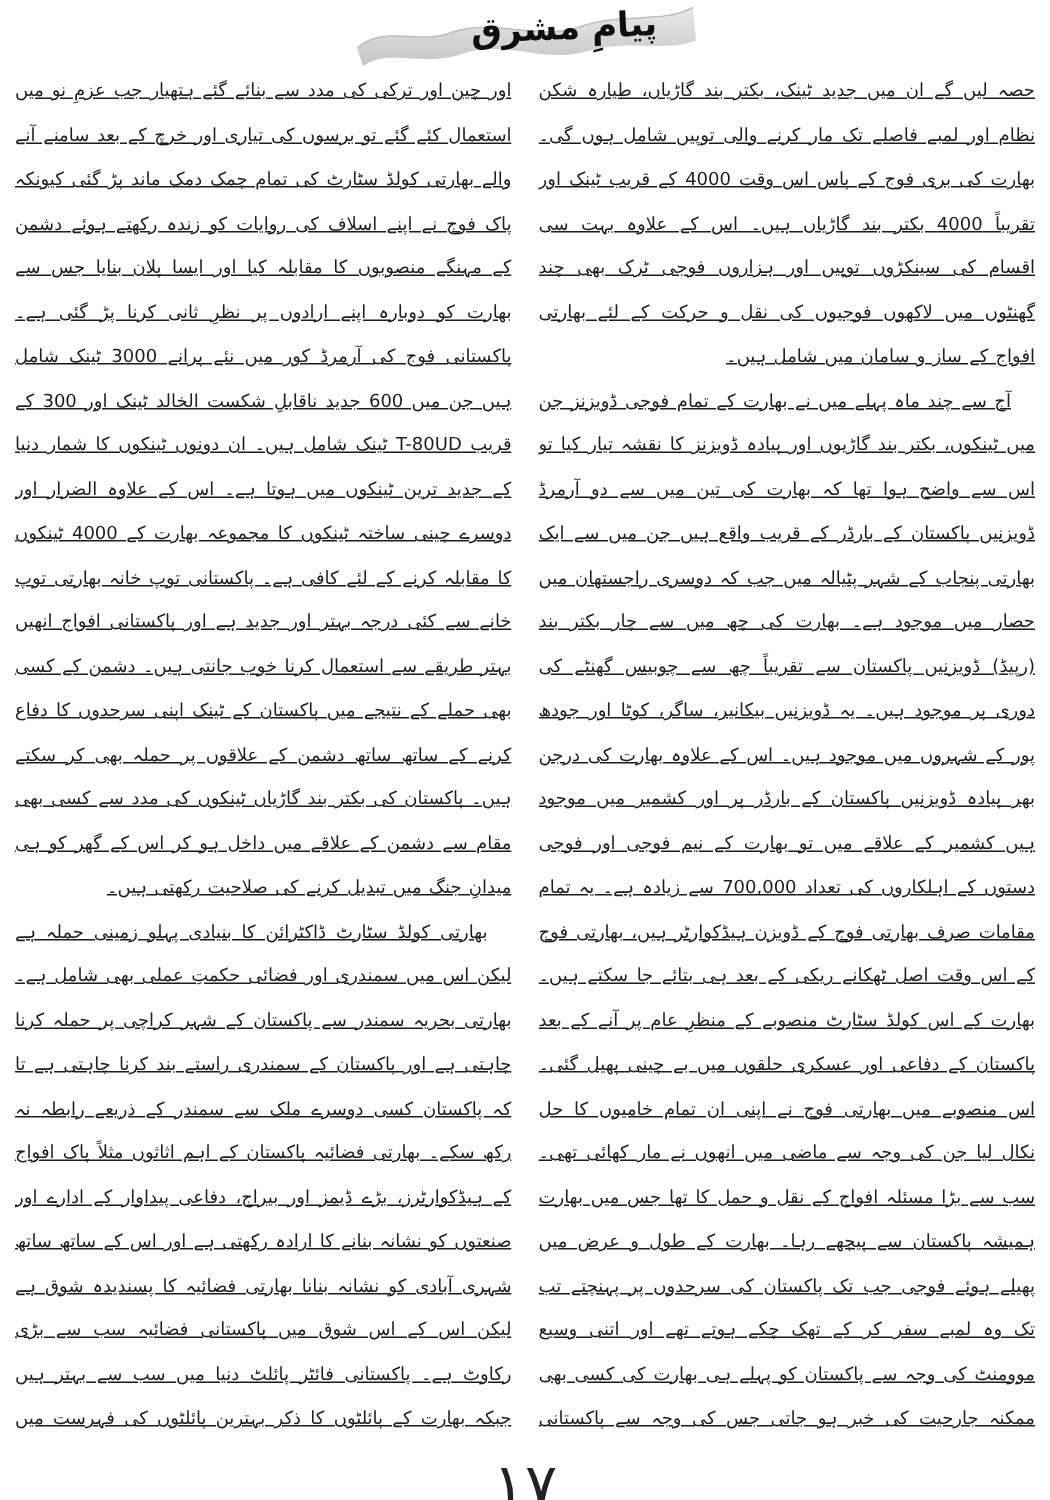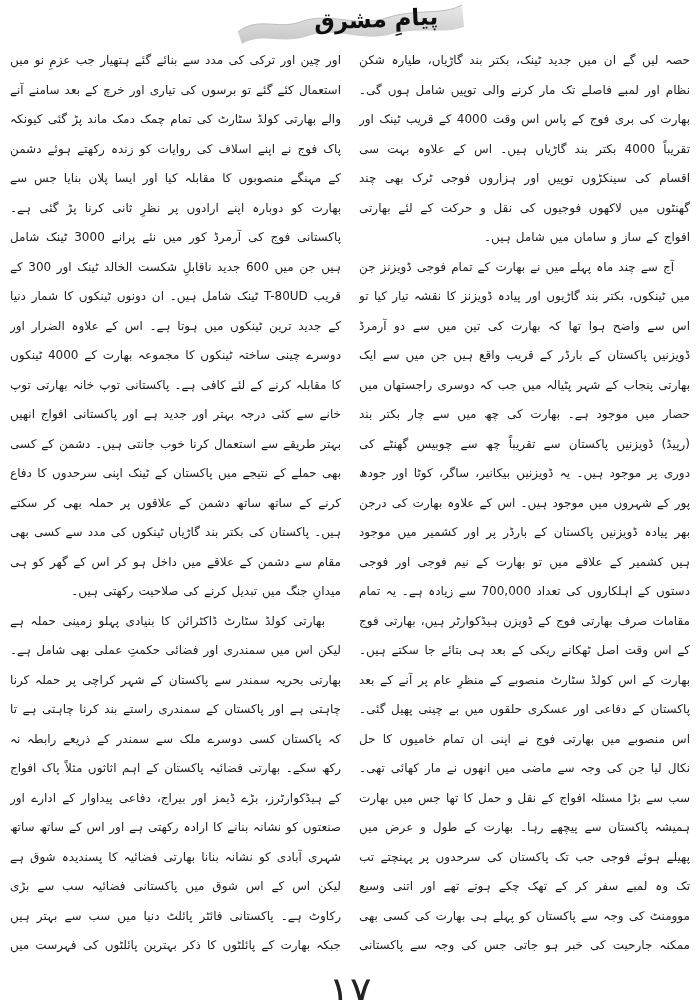--- a/index.html
+++ b/index.html
@@ -30,20 +30,21 @@
   .columns{
     position:absolute;
     top:46px;left:10px;right:10px;height:918px;
     display:flex;gap:18px;
     direction:rtl;
   }
   .col{
     flex:1 1 0;
     overflow:hidden;
     text-align:justify;
+    text-decoration:underline;
   }
   .para{
     margin:0;
     font-size:12px;
     line-height:29.5px;
     word-spacing:1px;
   }
   .para.indent{text-indent:16px;}
   
   .page-number{

